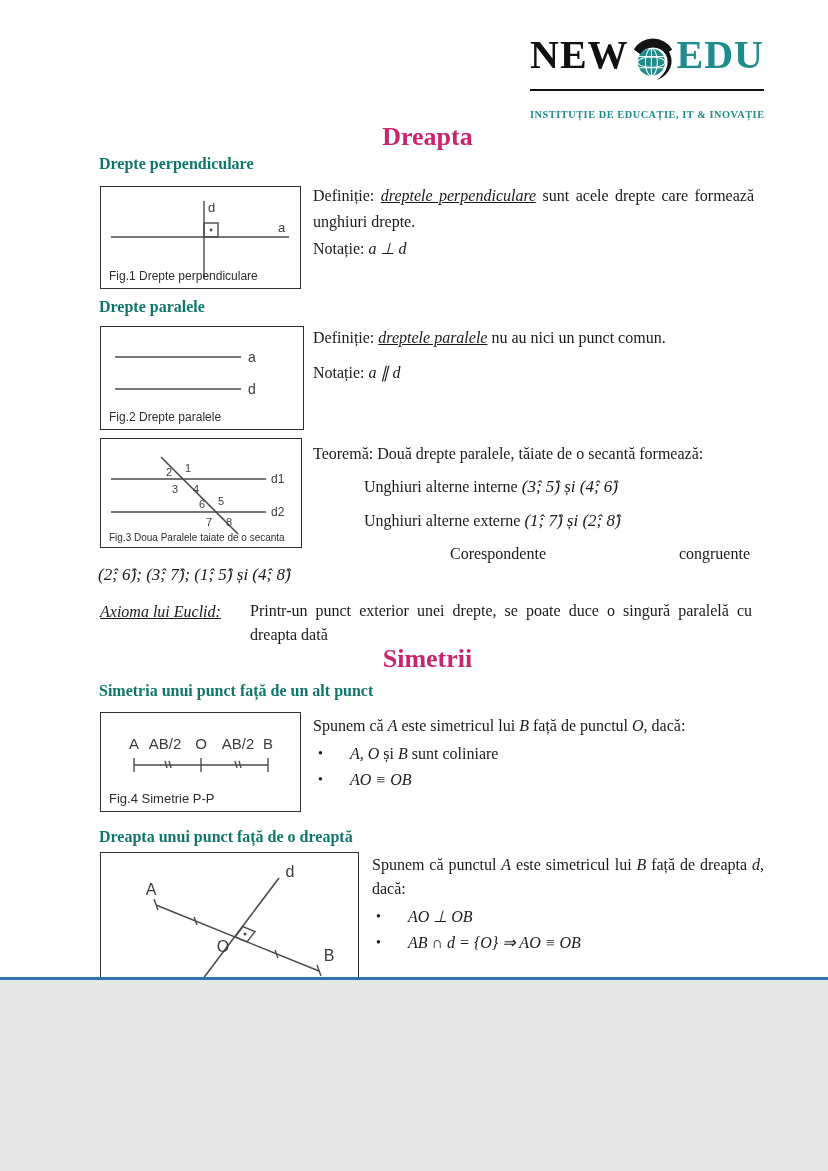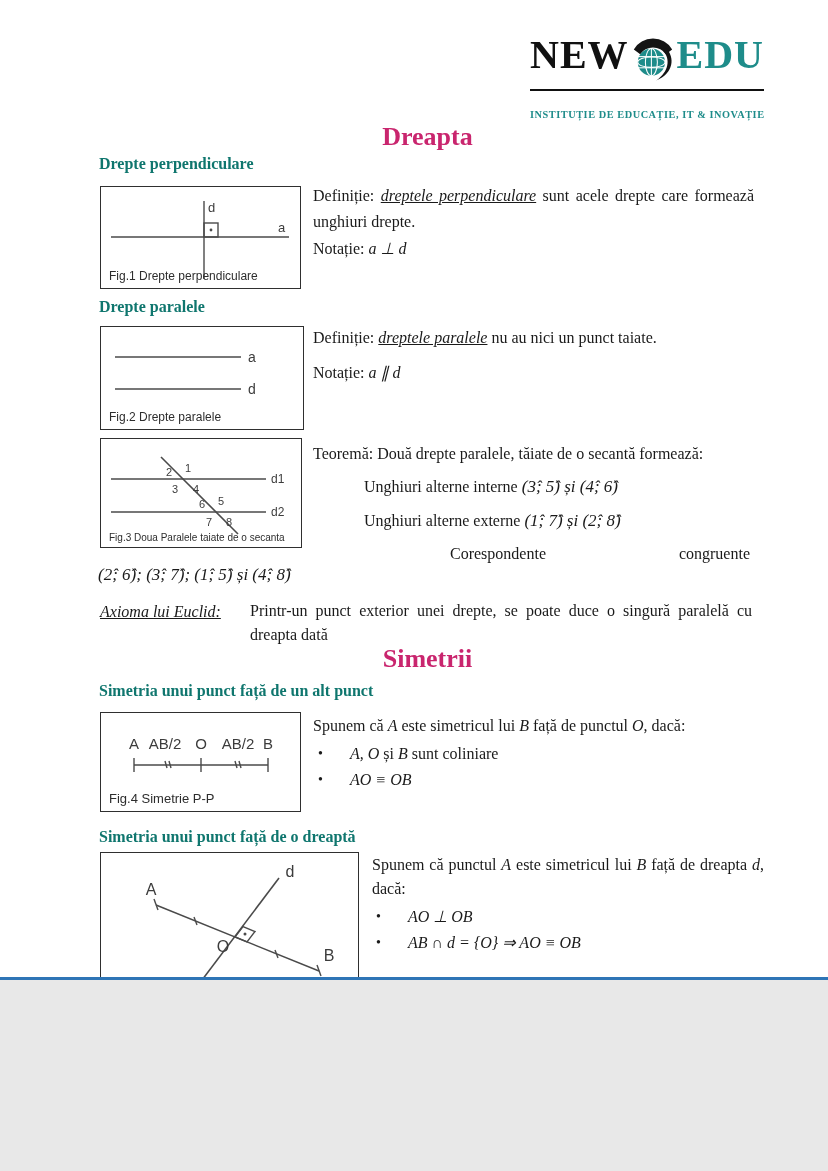--- a/index.html
+++ b/index.html
@@ -133,21 +133,21 @@
       <g stroke="#4a4a4a" stroke-width="1.4">
         <line x1="14" y1="30" x2="140" y2="30"></line>
         <line x1="14" y1="62" x2="140" y2="62"></line>
       </g>
       <text x="147" y="35" font-size="14">a</text>
       <text x="147" y="67" font-size="14">d</text>
     </svg>
     <div class="figcap" style="font-size:12px;">Fig.2 Drepte paralele</div>
   </div>
 
-  <div class="txt def2"><span>Definiție: </span><span class="it ul">dreptele paralele</span><span> nu au nici un punct taiate.</span></div>
+  <div class="txt def2"><span>Definiție: </span><span class="it ul">dreptele paralele</span><span> nu au nici un punct comun.</span></div>
   <div class="txt not2"><span>Notație: </span><span class="math">a ∥ d</span></div>
 
   <div class="figbox fig3">
     <svg class="figsvg" width="199" height="106" viewBox="0 0 199 106">
       <g stroke="#4a4a4a" stroke-width="1.4">
         <line x1="10" y1="40" x2="165" y2="40"></line>
         <line x1="10" y1="73" x2="165" y2="73"></line>
         <line x1="60" y1="18" x2="137" y2="95" stroke-width="1.6"></line>
       </g>
       <text x="170" y="44" font-size="12">d1</text>
@@ -206,21 +206,21 @@
 
   <div class="bullet-row bpp1">
     <span class="bullet-marker">•</span>
     <span class="bullet-text"><span class="it">A, O</span><span> și </span><span class="it">B</span><span> sunt coliniare</span></span>
   </div>
   <div class="bullet-row bpp2">
     <span class="bullet-marker">•</span>
     <span class="bullet-text math">AO ≡ OB</span>
   </div>
 
-  <div class="section-heading sh4">Simetria unui punct față de o dreaptă</div>
+  <div class="section-heading sh4">Dreapta unui punct față de o dreaptă</div>
 
   <div class="figbox fig5">
     <svg class="figsvg" width="256" height="148" viewBox="0 0 256 148">
       <g stroke="#4a4a4a" stroke-width="1.4">
         <line x1="95" y1="135" x2="178" y2="25" stroke-width="1.6"></line>
         <line x1="55" y1="52" x2="218" y2="118"></line>
         <line x1="53" y1="46" x2="57" y2="57"></line>
         <line x1="216" y1="112" x2="220" y2="123"></line>
         <line x1="93" y1="64" x2="96" y2="72"></line>
         <line x1="174" y1="97" x2="177" y2="105"></line>

